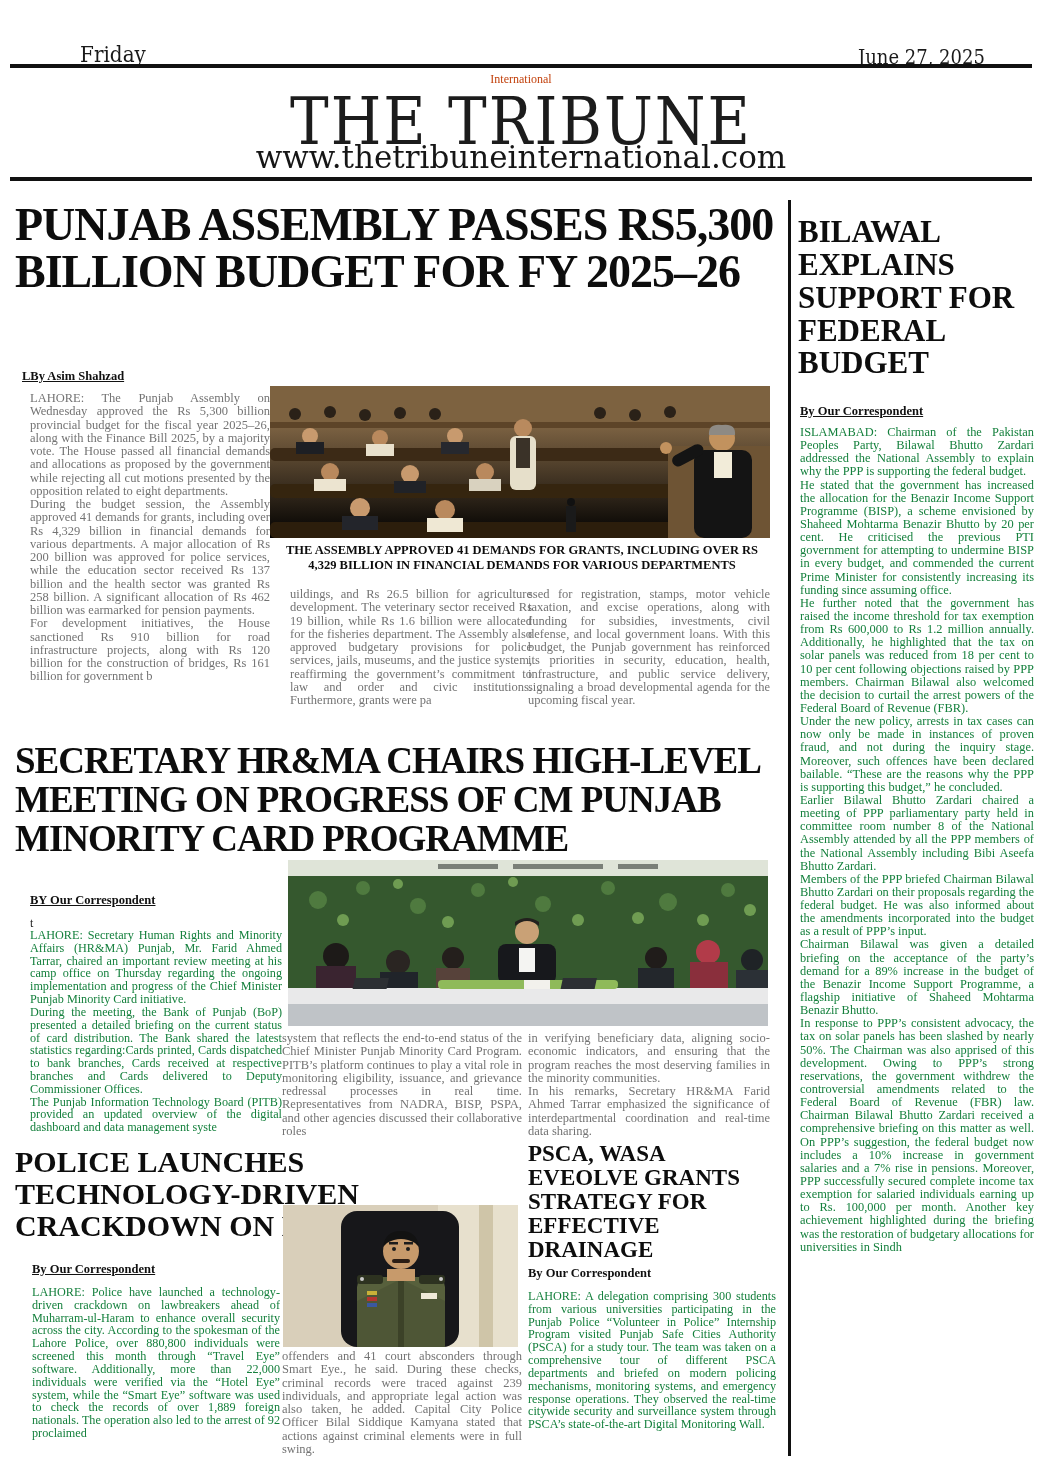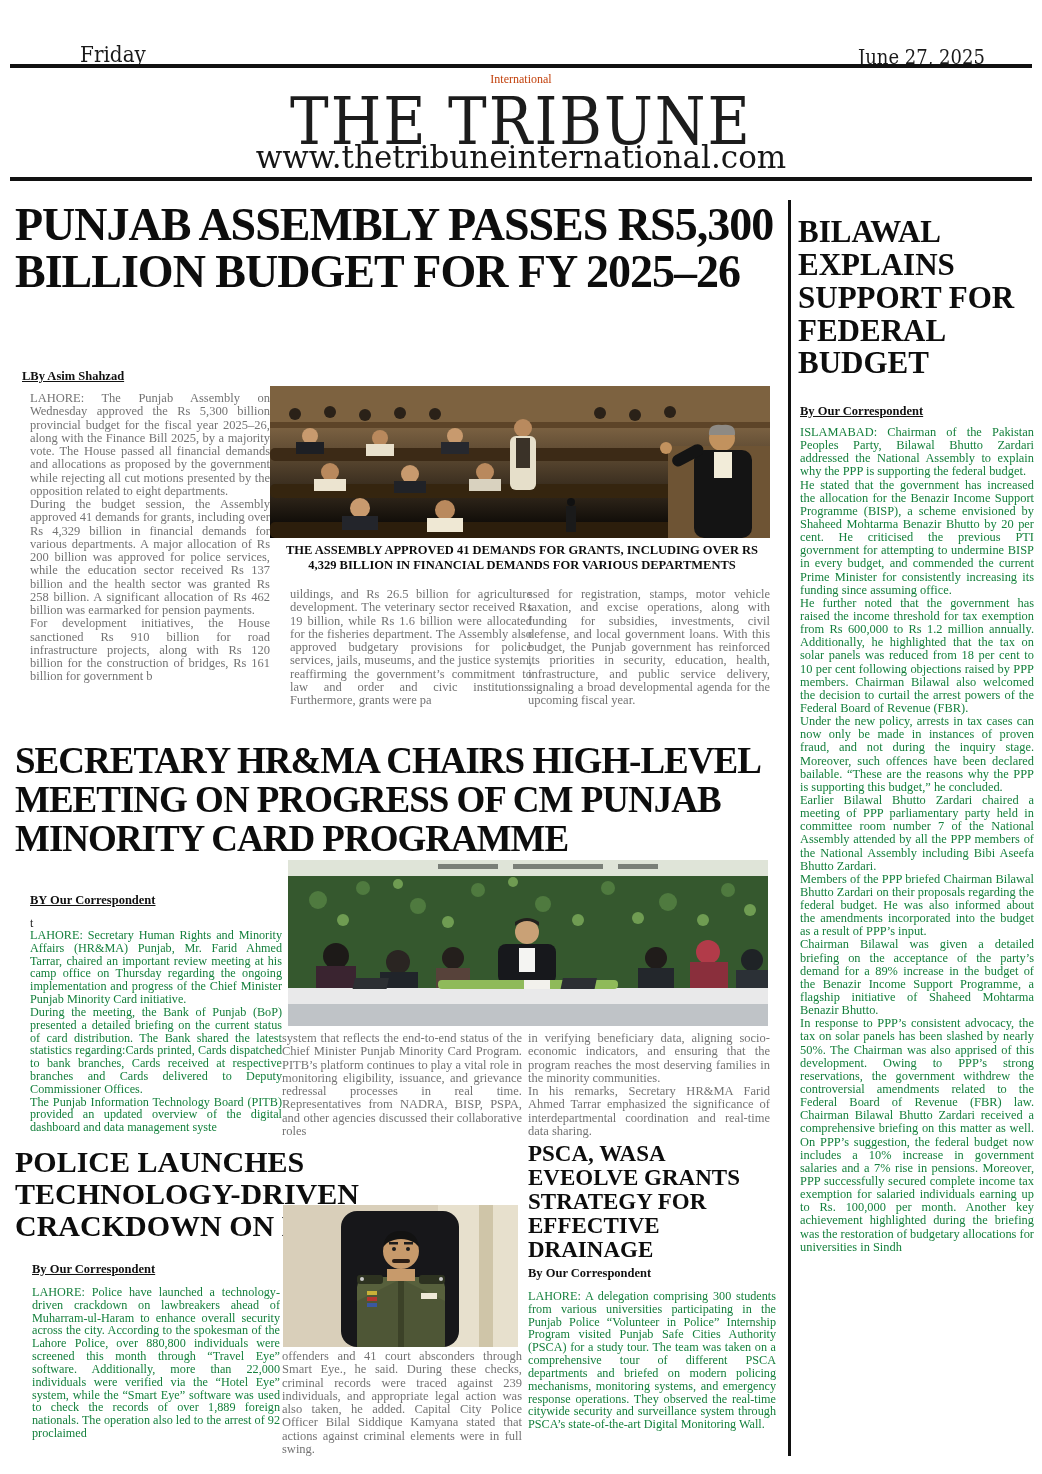--- a/index.html
+++ b/index.html
@@ -129,21 +129,21 @@
     <p>ssed for registration, stamps, motor vehicle taxation, and excise operations, along with funding for subsidies, investments, civil defense, and local government loans. With this budget, the Punjab government has reinforced its priorities in security, education, health, infrastructure, and public service delivery, signaling a broad developmental agenda for the upcoming fiscal year.</p>
   </div>
 
   <h2 class="abs headline hl-right" style="left:798px; top:216px; width:238px;">BILAWAL EXPLAINS SUPPORT FOR FEDERAL BUDGET</h2>
   <div class="abs byline" style="left:800px; top:404px;">By Our Correspondent</div>
   <div class="abs body-col-sm" style="left:800px; top:426px; width:234px; max-height:1046px; overflow:hidden; font-size:12.4px; line-height:1.06;">
     <p>ISLAMABAD: Chairman of the Pakistan Peoples Party, Bilawal Bhutto Zardari addressed the National Assembly to explain why the PPP is supporting the federal budget.</p>
     <p>He stated that the government has increased the allocation for the Benazir Income Support Programme (BISP), a scheme envisioned by Shaheed Mohtarma Benazir Bhutto by 20 per cent. He criticised the previous PTI government for attempting to undermine BISP in every budget, and commended the current Prime Minister for consistently increasing its funding since assuming office.</p>
     <p>He further noted that the government has raised the income threshold for tax exemption from Rs 600,000 to Rs 1.2 million annually. Additionally, he highlighted that the tax on solar panels was reduced from 18 per cent to 10 per cent following objections raised by PPP members. Chairman Bilawal also welcomed the decision to curtail the arrest powers of the Federal Board of Revenue (FBR).</p>
     <p>Under the new policy, arrests in tax cases can now only be made in instances of proven fraud, and not during the inquiry stage. Moreover, such offences have been declared bailable. “These are the reasons why the PPP is supporting this budget,” he concluded.</p>
-    <p>Earlier Bilawal Bhutto Zardari chaired a meeting of PPP parliamentary party held in committee room number 7 of the National Assembly attended by all the PPP members of the National Assembly including Bibi Aseefa Bhutto Zardari.</p>
+    <p>Earlier Bilawal Bhutto Zardari chaired a meeting of PPP parliamentary party held in committee room number 8 of the National Assembly attended by all the PPP members of the National Assembly including Bibi Aseefa Bhutto Zardari.</p>
     <p>Members of the PPP briefed Chairman Bilawal Bhutto Zardari on their proposals regarding the federal budget. He was also informed about the amendments incorporated into the budget as a result of PPP’s input.</p>
     <p>Chairman Bilawal was given a detailed briefing on the acceptance of the party’s demand for a 89% increase in the budget of the Benazir Income Support Programme, a flagship initiative of Shaheed Mohtarma Benazir Bhutto.</p>
     <p>In response to PPP’s consistent advocacy, the tax on solar panels has been slashed by nearly 50%. The Chairman was also apprised of this development. Owing to PPP’s strong reservations, the government withdrew the controversial amendments related to the Federal Board of Revenue (FBR) law. Chairman Bilawal Bhutto Zardari received a comprehensive briefing on this matter as well. On PPP’s suggestion, the federal budget now includes a 10% increase in government salaries and a 7% rise in pensions. Moreover, PPP successfully secured complete income tax exemption for salaried individuals earning up to Rs. 100,000 per month. Another key achievement highlighted during the briefing was the restoration of budgetary allocations for universities in Sindh</p>
   </div>
 
   <h2 class="abs headline hl-sec2" style="left:15px; top:742px; width:762px;">SECRETARY HR&amp;MA CHAIRS HIGH-LEVEL MEETING ON PROGRESS OF CM PUNJAB MINORITY CARD PROGRAMME</h2>
 
   <figure class="abs" style="left:288px; top:860px; width:480px; height:166px;">
     <svg width="480" height="166" viewBox="0 0 480 166">
       <rect width="480" height="166" fill="#35582e"></rect>

